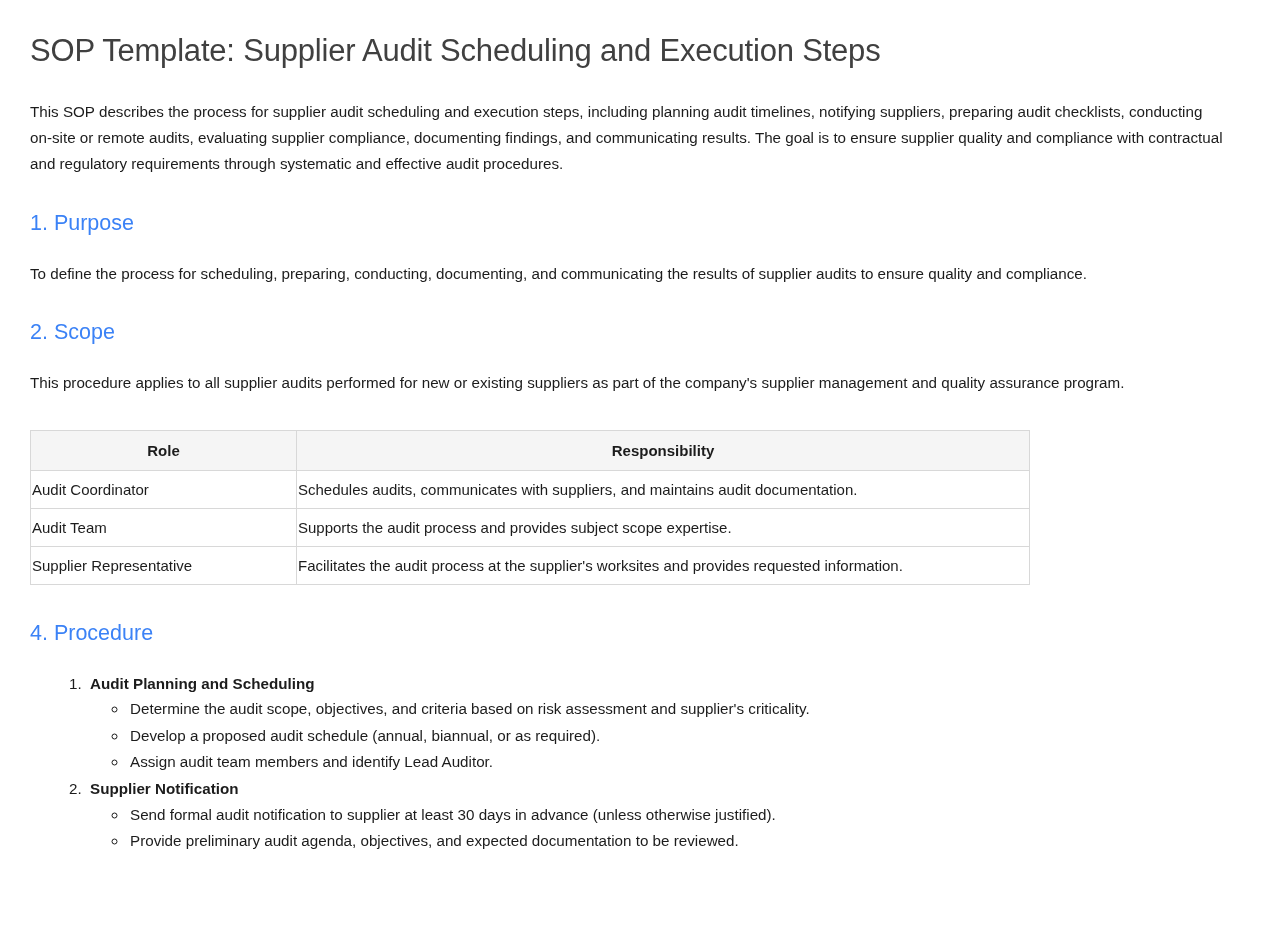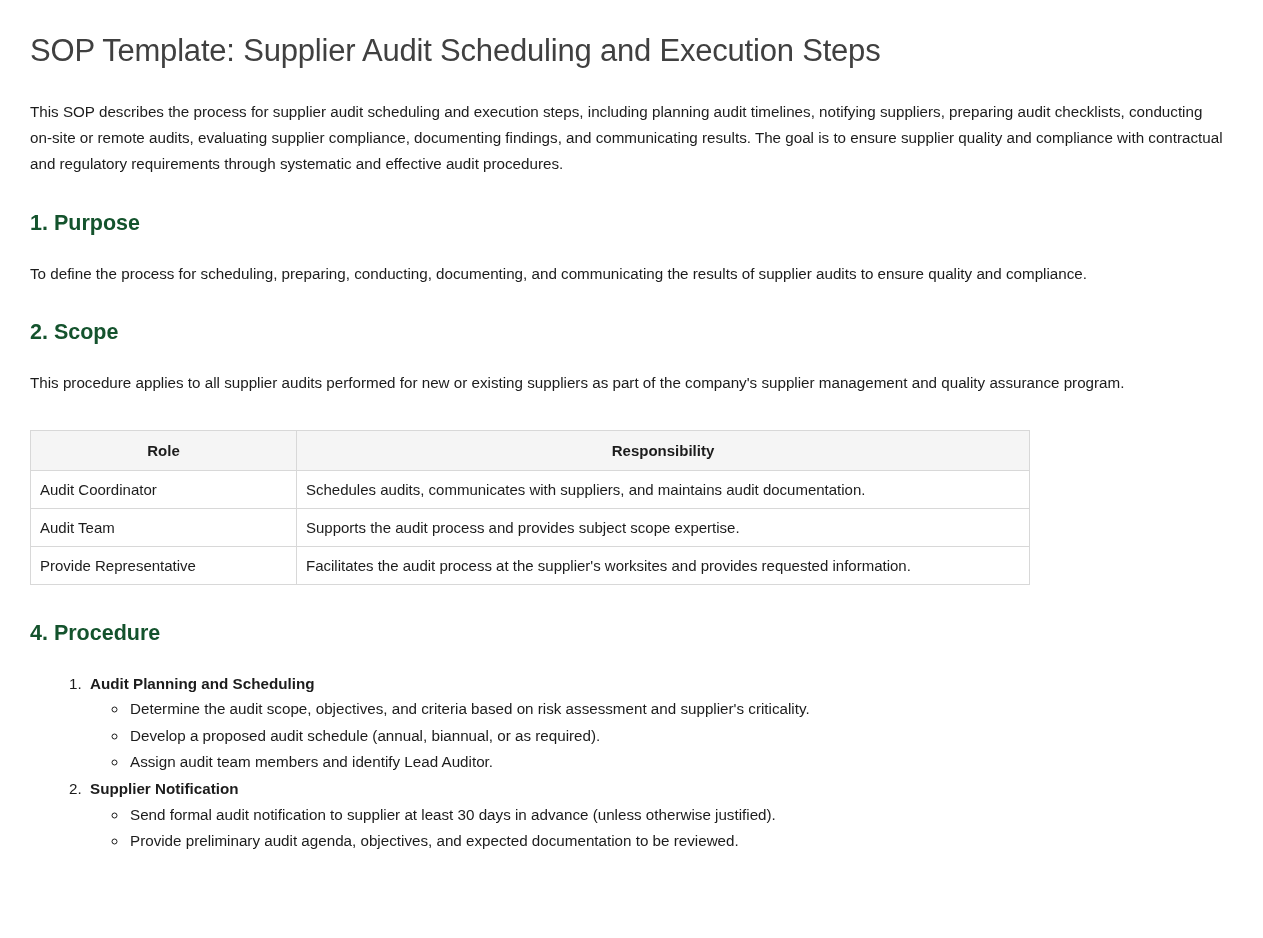--- a/index.html
+++ b/index.html
@@ -30,22 +30,22 @@
   p.intro {
     font-size: 15.2px;
     line-height: 1.72;
     margin: 0 0 34px 0;
     color: #1c1c1c;
     max-width: 1195px;
   }
   p.intro b { font-weight: normal; }
   h2.section {
     font-size: 21.5px;
-    font-weight: bold;
-    color: #14532d;
+    font-weight: normal;
+    color: #3b82f6;
     margin: 0 0 26px 0;
   }
   p.body-text {
     font-size: 15.2px;
     line-height: 1.6;
     margin: 0 0 34px 0;
     color: #1c1c1c;
   }
   table.resp-table {
     border-collapse: collapse;
@@ -61,21 +61,21 @@
   }
   table.resp-table thead th {
     background: #f5f5f5;
     font-weight: bold;
     text-align: center;
     padding: 11px 10px;
     font-size: 15px;
     color: #1c1c1c;
   }
   table.resp-table tbody td {
-    padding: 10px 9px;
+    padding: 10px 1px;
     color: #1c1c1c;
   }
   table.resp-table col.c1 { width: 266px; }
   ol.procedure {
     font-size: 15.2px;
     margin: 0;
     padding-left: 56px;
     line-height: 1.55;
   }
   ol.procedure > li {
@@ -124,21 +124,21 @@
     <tbody>
       <tr>
         <td>Audit Coordinator</td>
         <td>Schedules audits, communicates with suppliers, and maintains audit documentation.</td>
       </tr>
       <tr>
         <td>Audit Team</td>
         <td>Supports the audit process and provides subject scope expertise.</td>
       </tr>
       <tr>
-        <td>Provide Representative</td>
+        <td>Supplier Representative</td>
         <td>Facilitates the audit process at the supplier's worksites and provides requested information.</td>
       </tr>
     </tbody>
   </table>
 
   <h2 class="section">4. Procedure</h2>
   <ol class="procedure">
     <li>
       <span class="step-title">Audit Planning and Scheduling</span>
       <ul class="substeps">

